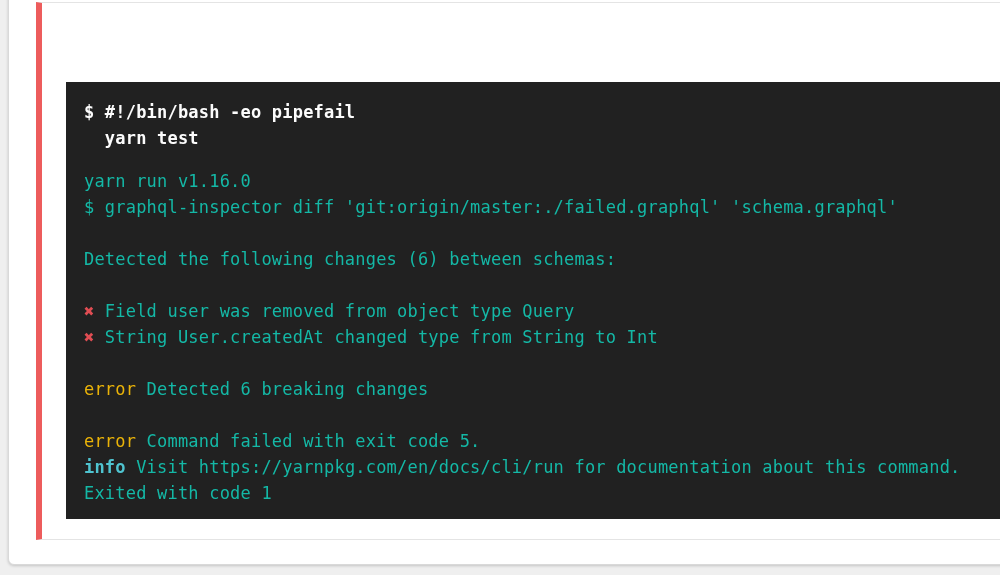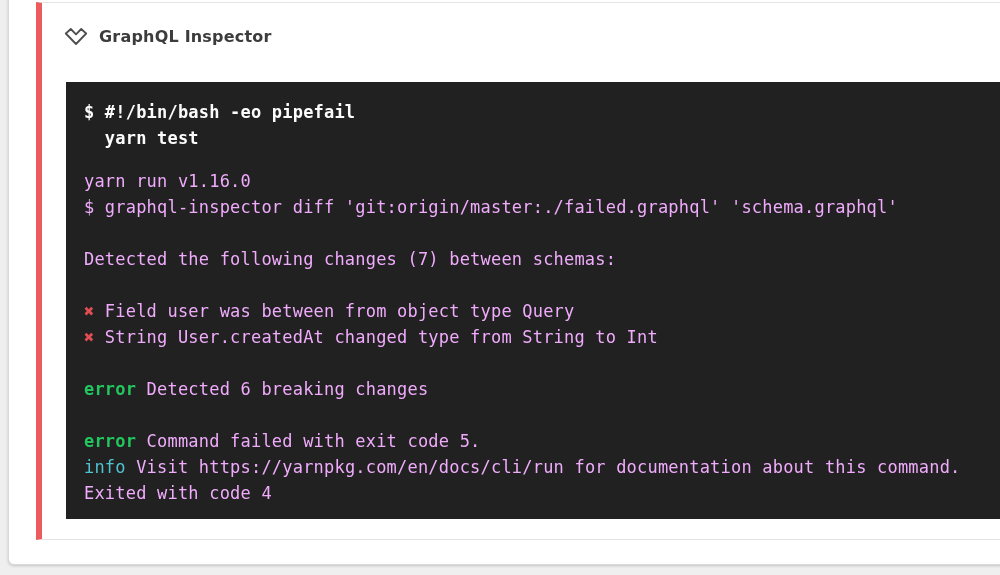--- a/index.html
+++ b/index.html
@@ -34,56 +34,48 @@
     position:absolute; left:24px; top:79px; width:1000px; height:437px;
     background:#212121; padding:17px 0 13px 18px; overflow:hidden;
   }
   .t-line {
     font-family:"DejaVu Sans Mono", monospace;
     font-size:17px; line-height:26px; height:26px;
     letter-spacing:0.2px; white-space:pre; color:#e7e7e5;
   }
   .cmd .t-line { font-weight:700; color:#fcfcfc; }
   .out { margin-top:17px; }
-  .c-plain { color:#f0abfc; }
+  .c-plain { color:#14b8a6; }
   .c-xred  { color:#e14d53; font-weight:700; }
-  .c-red   { color:#22c55e;font-weight:bold; }
-  .c-cyan  { color:#4fc4d0; }
+  .c-red   { color:#eab308; }
+  .c-cyan  { color:#4fc4d0;font-weight:bold; }
 </style>
 </head>
 <body>
 
 <div class="panel"></div>
 
 <div class="step">
 
-  <div class="step-header">
-    <span>
-      <svg class="chev" width="24" height="18" viewBox="0 0 24 18">
-        <path d="M1.8 5.5 L6.8 1 L12 6.3 L17.2 1 L22.2 5.5 L12 16 Z" fill="none" stroke="#4e4e4e" stroke-width="1.8" stroke-linejoin="round"></path>
-      </svg>
-    </span>
-    <span class="step-title">GraphQL Inspector</span>
-  </div>
 
   <div class="terminal">
     <div class="cmd">
         <div class="t-line">$ #!/bin/bash -eo pipefail</div>
         <div class="t-line">  yarn test</div>
       </div>
     <div class="out">
         <div class="t-line"><span class="c-plain">yarn run v1.16.0</span></div>
         <div class="t-line"><span class="c-plain">$ graphql-inspector diff 'git:origin/master:./failed.graphql' 'schema.graphql'</span></div>
         <div class="t-line"></div>
-        <div class="t-line"><span class="c-plain">Detected the following changes (7) between schemas:</span></div>
+        <div class="t-line"><span class="c-plain">Detected the following changes (6) between schemas:</span></div>
         <div class="t-line"></div>
-        <div class="t-line"><span class="c-xred">✖</span><span class="c-plain"> Field user was between from object type Query</span></div>
+        <div class="t-line"><span class="c-xred">✖</span><span class="c-plain"> Field user was removed from object type Query</span></div>
         <div class="t-line"><span class="c-xred">✖</span><span class="c-plain"> String User.createdAt changed type from String to Int</span></div>
         <div class="t-line"></div>
         <div class="t-line"><span class="c-red">error</span><span class="c-plain"> Detected 6 breaking changes</span></div>
         <div class="t-line"></div>
         <div class="t-line"><span class="c-red">error</span><span class="c-plain"> Command failed with exit code 5.</span></div>
         <div class="t-line"><span class="c-cyan">info</span><span class="c-plain"> Visit https://yarnpkg.com/en/docs/cli/run for documentation about this command.</span></div>
-        <div class="t-line"><span class="c-plain">Exited with code 4</span></div>
+        <div class="t-line"><span class="c-plain">Exited with code 1</span></div>
       </div>
   </div>
 
 </div>
 
 </body></html>

